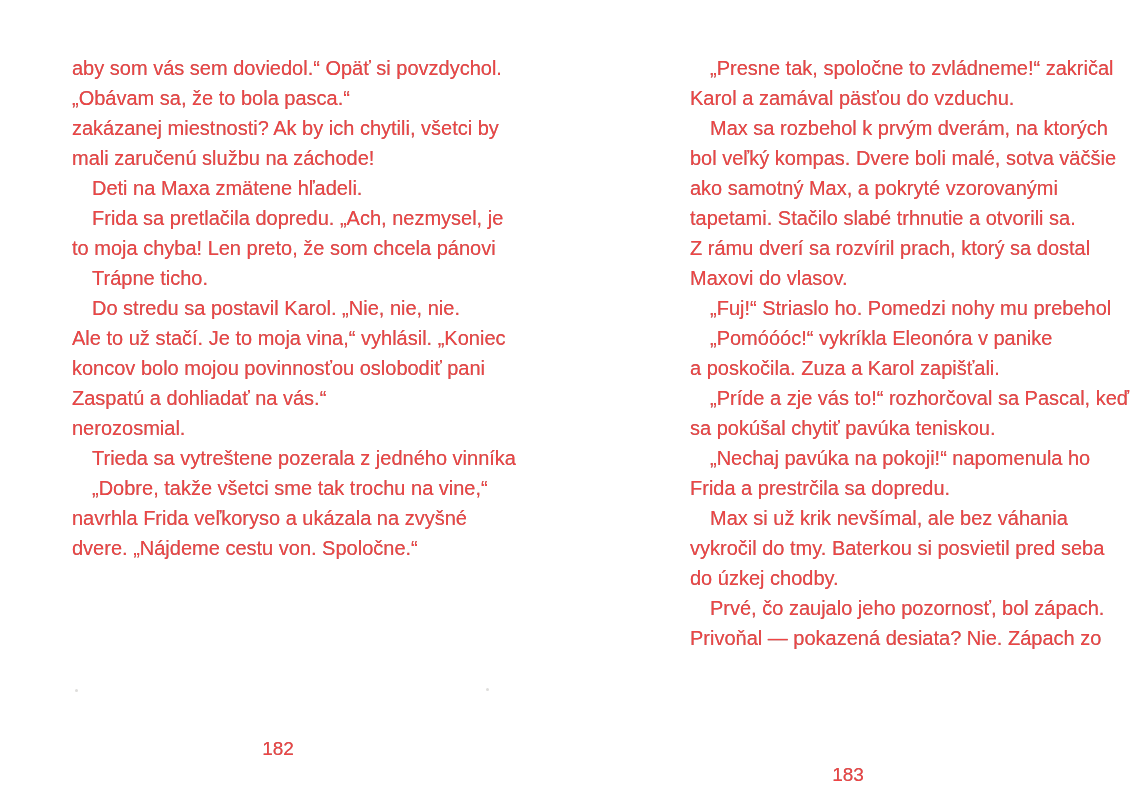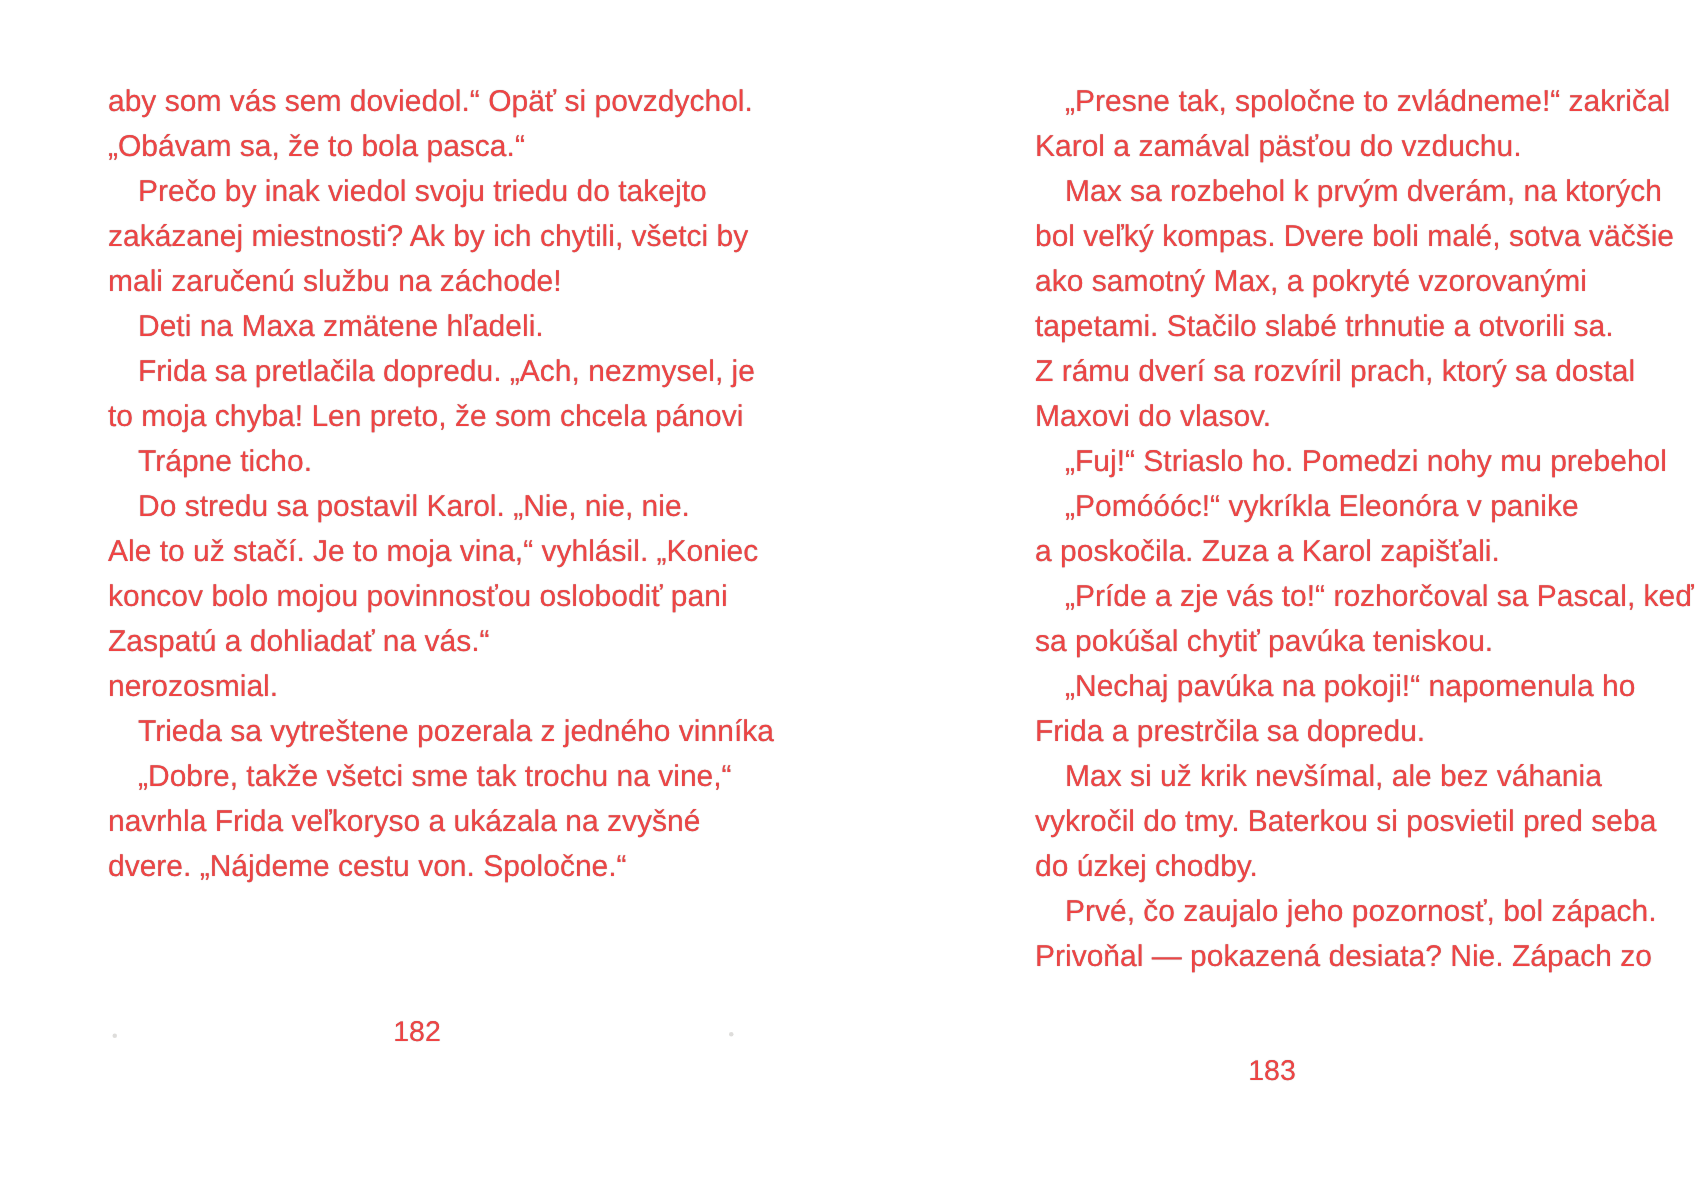--- a/index.html
+++ b/index.html
@@ -26,21 +26,21 @@
   .text-block .line {
     white-space: nowrap;
   }
   .text-block .line.indent {
     padding-left: 20px;
   }
   .col-left  { left: 72px;  width: 412px; }
   .col-right { left: 654px; width: 416px; margin-left: 36px; }
   .page-number {
     position: absolute;
-    top: 676px;
+    top: 736px;
     font-size: 19px;
     line-height: 26px;
     text-align: center;
     text-shadow: 0 0 0.6px rgba(44, 42, 40, 0.55);
   }
   .num-left  { left: 72px;  width: 412px; }
   .num-right { left: 640px; width: 416px; margin-top: 26px; }
   .speck {
     position: absolute;
     width: 3px;
@@ -53,21 +53,20 @@
   .speck-b { left: 486px; top: 688px; }
 </style>
 </head>
 <body>
 
 <div class="spread">
 
   <div class="text-block col-left">
       <div class="line">aby som vás sem doviedol.“ Opäť si povzdychol.</div>
       <div class="line">„Obávam sa, že to bola pasca.“</div>
-      <div class="line indent">Prečo by inak viedol svoju triedu do takejto</div>
       <div class="line">zakázanej miestnosti? Ak by ich chytili, všetci by</div>
       <div class="line">mali zaručenú službu na záchode!</div>
       <div class="line indent">Deti na Maxa zmätene hľadeli.</div>
       <div class="line indent">Frida sa pretlačila dopredu. „Ach, nezmysel, je</div>
       <div class="line">to moja chyba! Len preto, že som chcela pánovi</div>
       <div class="line indent">Trápne ticho.</div>
       <div class="line indent">Do stredu sa postavil Karol. „Nie, nie, nie.</div>
       <div class="line">Ale to už stačí. Je to moja vina,“ vyhlásil. „Koniec</div>
       <div class="line">koncov bolo mojou povinnosťou oslobodiť pani</div>
       <div class="line">Zaspatú a dohliadať na vás.“</div>

